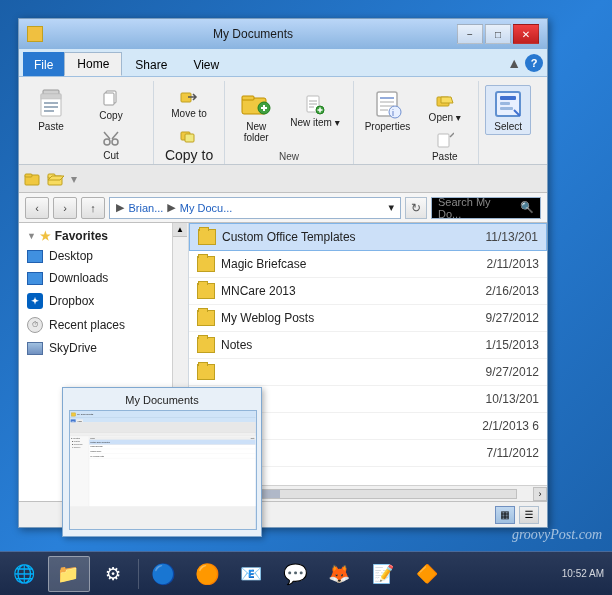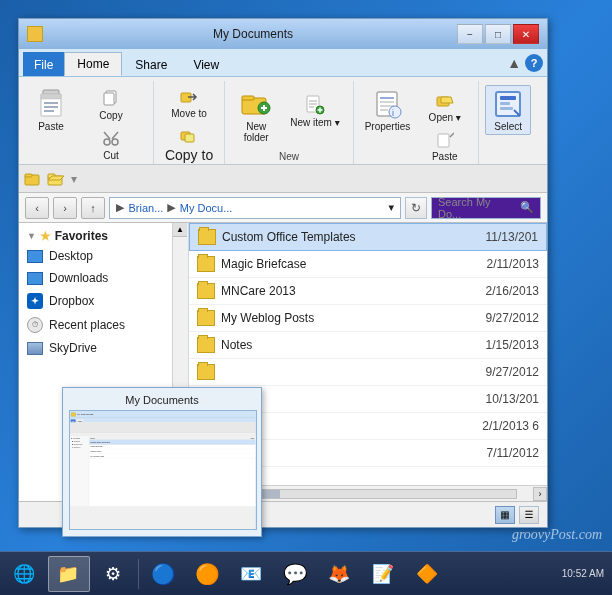--- a/index.html
+++ b/index.html
@@ -268,21 +268,21 @@
       align-items: center;
       padding: 0 6px;
       font-size: 11px;
       color: #222;
       gap: 4px;
     }
     .search-box {
       width: 110px;
       height: 22px;
       border: 1px solid #9ab4d0;
-      background: #4c1d95;
+      background: #000000;
       display: flex;
       align-items: center;
       padding: 0 6px;
       font-size: 11px;
       color: #888;
       gap: 4px;
     }
     .refresh-btn {
       width: 22px;
       height: 22px;

